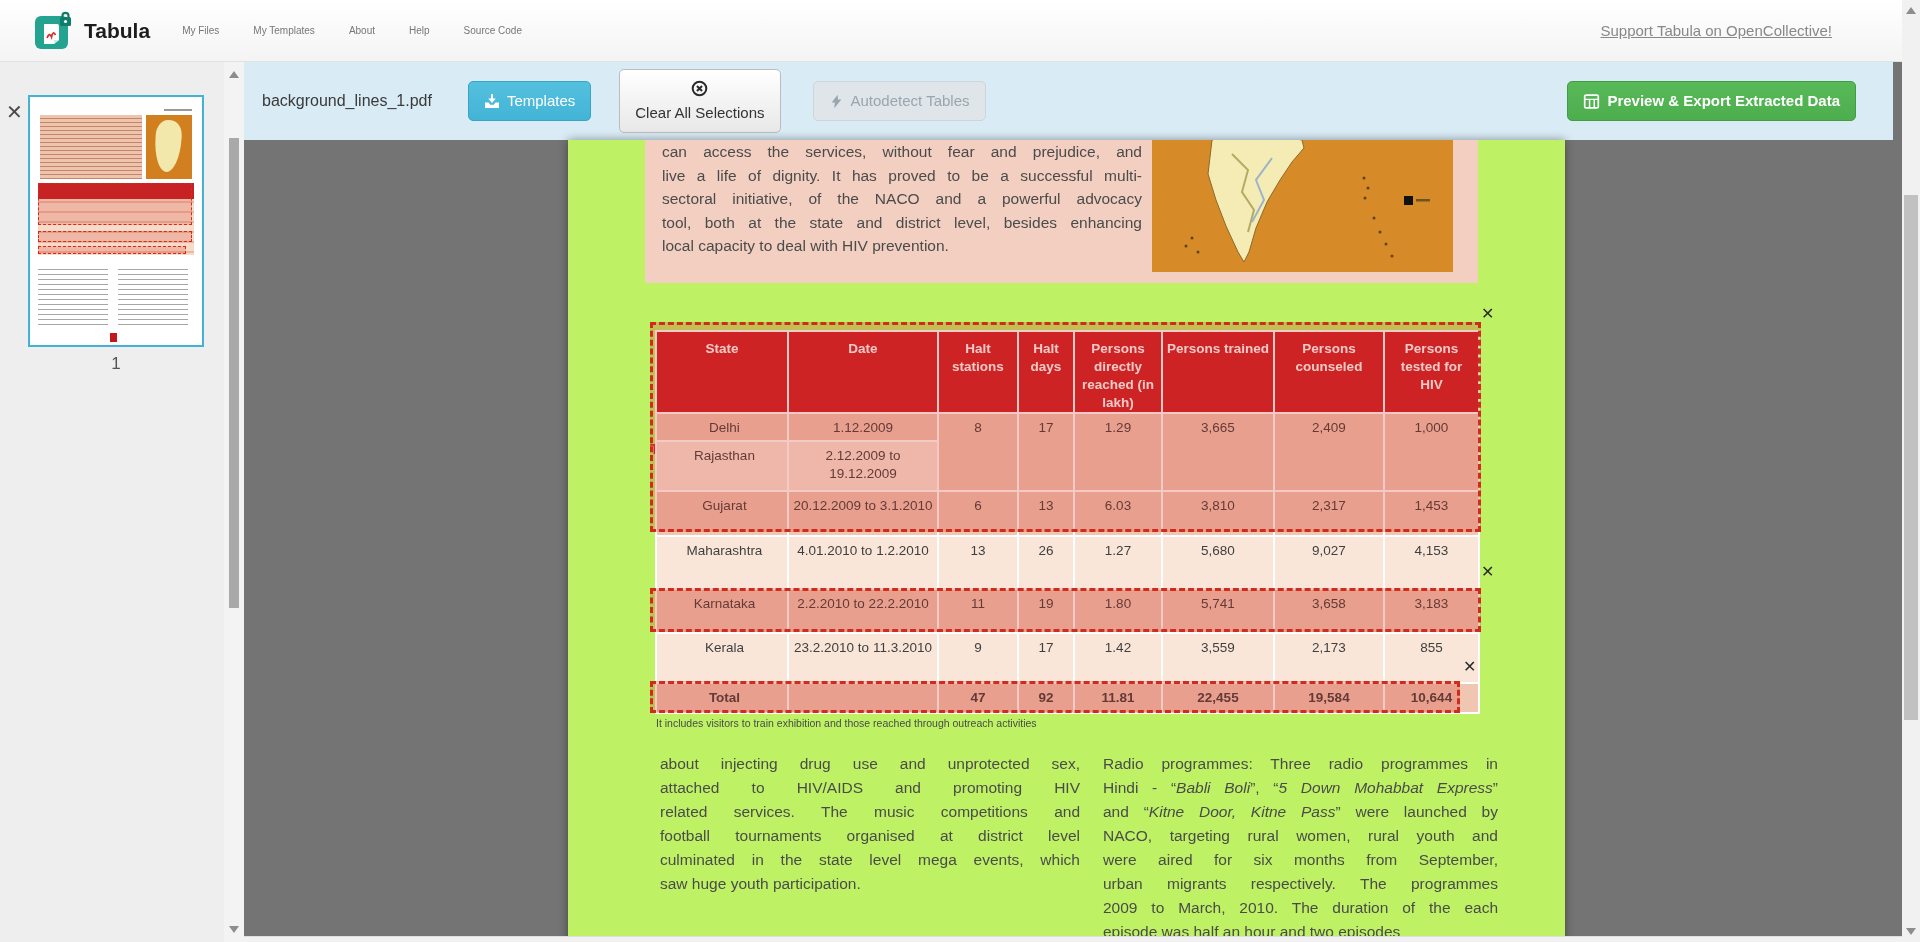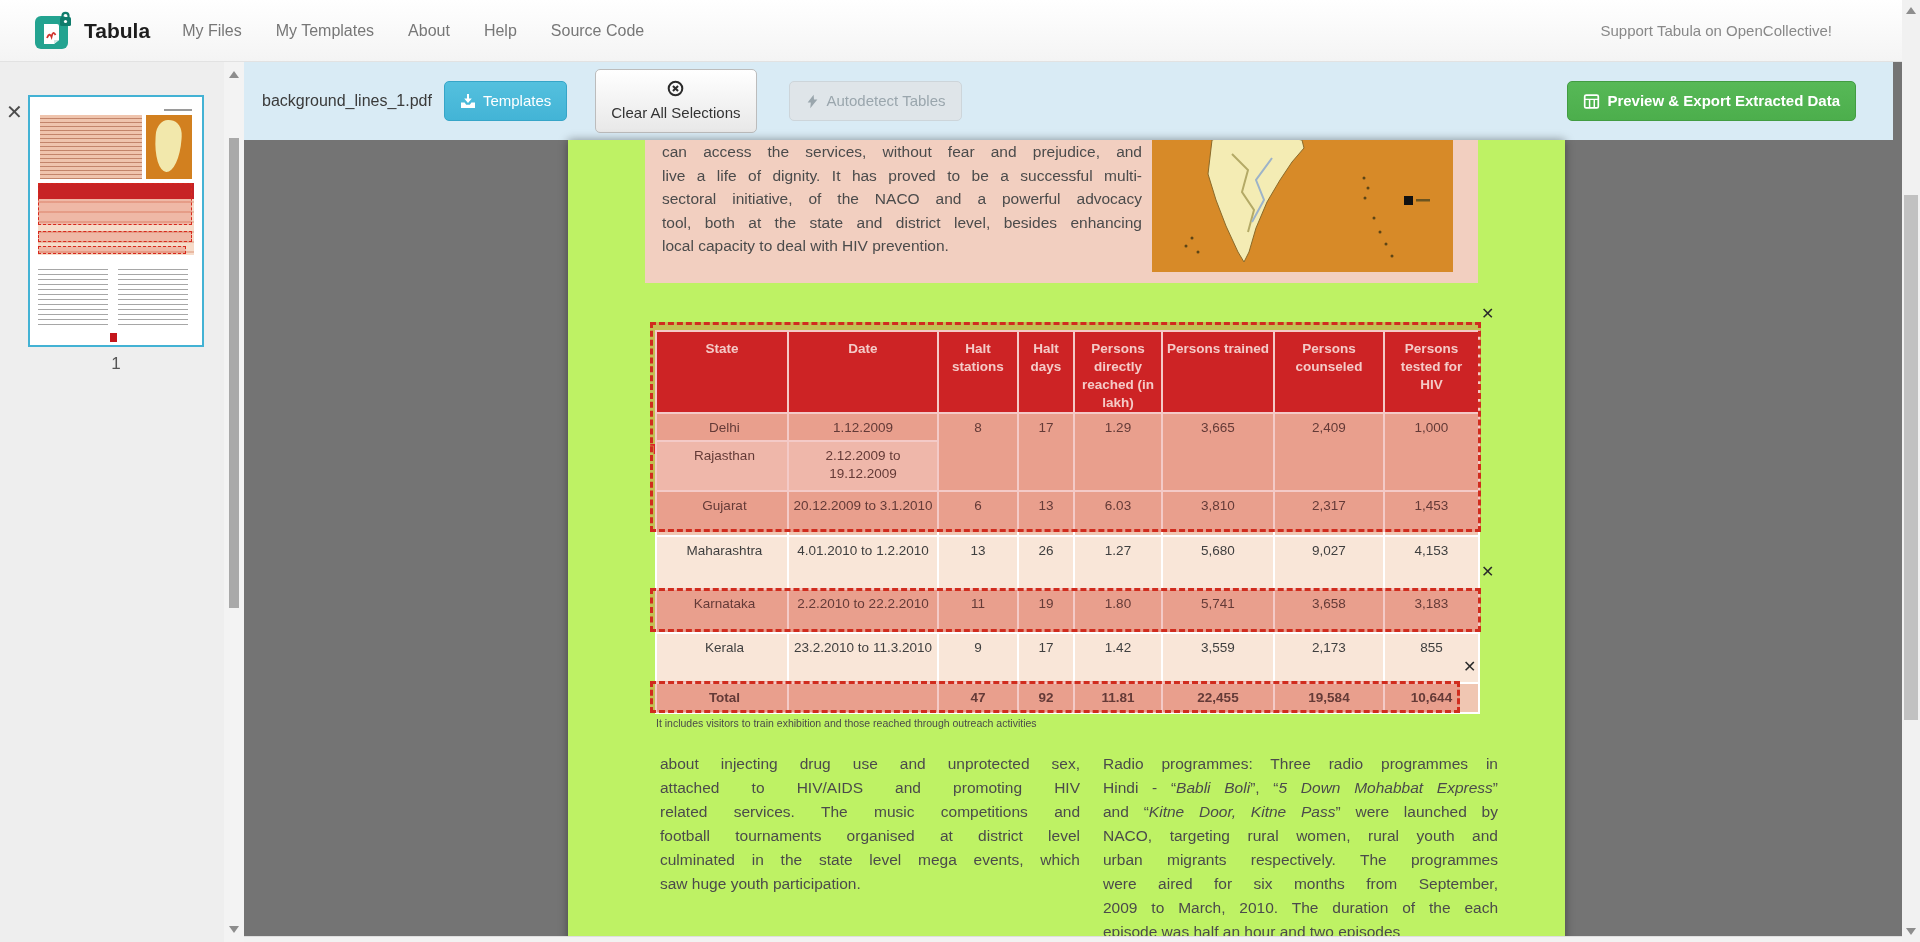--- a/index.html
+++ b/index.html
@@ -7,23 +7,23 @@
   body { font-family:"Liberation Sans","DejaVu Sans",sans-serif; background:#fff; }
   #app { position:relative; width:1920px; height:942px; overflow:hidden; background:#fff; }
 
   
   #navbar { position:absolute; left:0; top:0; width:1902px; height:62px;
     background:linear-gradient(#ffffff,#f4f4f4); border-bottom:1px solid #e2e2e2;
     display:flex; align-items:center; padding:0 70px 0 34px; }
   .brand-logo { width:40px; height:40px; margin-right:10px; flex:0 0 auto; cursor:pointer; }
   .brand-text { font-size:21px; font-weight:bold; color:#1d1d1d; margin-right:32px; cursor:pointer; }
   .nav-items { display:flex; align-items:center; gap:34px; }
-  .nav-item { font-size:16px; color:#777; cursor:pointer; white-space:nowrap; }
+  .nav-item { font-size:10px; color:#777; cursor:pointer; white-space:nowrap; }
   .nav-spacer { flex:1; }
-  .support-link { font-size:15px; color:#888; cursor:pointer; white-space:nowrap; }
+  .support-link { font-size:15px; color:#888; cursor:pointer; white-space:nowrap;text-decoration:underline; }
 
   
   #sidebar { position:absolute; left:0; top:62px; width:244px; height:880px; background:#eeeeee; }
   #thumb-close { position:absolute; left:6px; top:40px; font-size:20px; font-weight:bold; color:#4c4c4c; cursor:pointer; line-height:1; }
   #thumbnail { position:absolute; left:28px; top:33px; width:176px; height:252px; background:#fff;
     border:2px solid #43b2d4; cursor:pointer; }
   .mini { position:absolute; }
   .mini-rpt { right:10px; top:12px; width:28px; height:2px; background:#9a9a9a; }
   .mini-pink { left:10px; top:18px; width:102px; height:64px; background:#efc4ad;
     background-image:repeating-linear-gradient(rgba(0,0,0,0) 0 3px, rgba(150,70,40,.5) 3px 4px); }
@@ -50,21 +50,21 @@
   #side-scroll .arr.down { bottom:9px; border-left:5px solid transparent; border-right:5px solid transparent; border-top:7px solid #8d8d8d; }
   #side-thumb { position:absolute; left:5px; top:76px; width:10px; height:470px; background:#a9a9a9; cursor:pointer; }
 
   
   #workspace { position:absolute; left:244px; top:62px; width:1658px; height:880px; background:#747474; }
   #hscroll { position:absolute; left:244px; top:936px; width:1658px; height:6px; background:#f2f2f2; border-top:1px solid #dedede; }
 
   
   #toolbar { position:absolute; left:244px; top:62px; width:1649px; height:78px; background:#d9ebf5;
     display:flex; align-items:center; padding:0 37px 0 18px; }
-  #filename { font-size:16px; color:#3a3a3a; margin-right:12px; white-space:nowrap; }
+  #filename { font-size:16px; color:#3a3a3a; margin-right:36px; white-space:nowrap; }
   .btn { display:inline-flex; align-items:center; gap:7px; border-radius:5px; font-size:15px;
     padding:10px 15px; border:1px solid transparent; cursor:pointer; white-space:nowrap; line-height:1.2; }
   .btn svg { flex:0 0 auto; }
   .btn-templates { background:linear-gradient(#54c0de,#43b4d6); border-color:#36a5c8; color:#fff; margin-right:28px;justify-content:flex-end; }
   .btn-clear { background:linear-gradient(#ffffff,#e8e8e8); border-color:#bcbcbc; color:#333; margin-right:32px;flex-direction:column; }
   .btn-auto { background:#dfe5e9; border-color:#cdd5da; color:#9aa6ad; cursor:default; }
   .btn-export { background:linear-gradient(#57b957,#4cae4c); border-color:#429c42; color:#fff; font-weight:bold; }
 
   
   #page { position:absolute; left:568px; top:140px; width:997px; height:914px; background:#bef264;
@@ -336,22 +336,22 @@
         <div class="tline just"><span>related services. The music competitions and</span></div>
         <div class="tline just"><span>football tournaments organised at district level</span></div>
         <div class="tline just"><span>culminated in the state level mega events, which</span></div>
         <div class="tline"><span>saw huge youth participation.</span></div>
       </div>
     <div class="abs" id="col-right">
         <div class="tline just"><span class="b">Radio programmes: </span><span>Three radio programmes in</span></div>
         <div class="tline just"><span>Hindi - “</span><span class="i">Babli Boli</span><span>”, “</span><span class="i">5 Down Mohabbat Express</span><span>”</span></div>
         <div class="tline just"><span>and “</span><span class="i">Kitne Door, Kitne Pass</span><span>” were launched by</span></div>
         <div class="tline just"><span>NACO, targeting rural women, rural youth and</span></div>
+        <div class="tline just"><span>were aired for six months from September,</span></div>
         <div class="tline just"><span>urban migrants respectively. The programmes</span></div>
-        <div class="tline just"><span>were aired for six months from September,</span></div>
         <div class="tline just"><span>2009 to March, 2010. The duration of the each</span></div>
         <div class="tline"><span>episode was half an hour and two episodes</span></div>
       </div>
   </div>
 
   <div id="hscroll"></div>
 
   <div id="vscroll">
     <div class="arr up"></div>
     <div class="arr down"></div>

